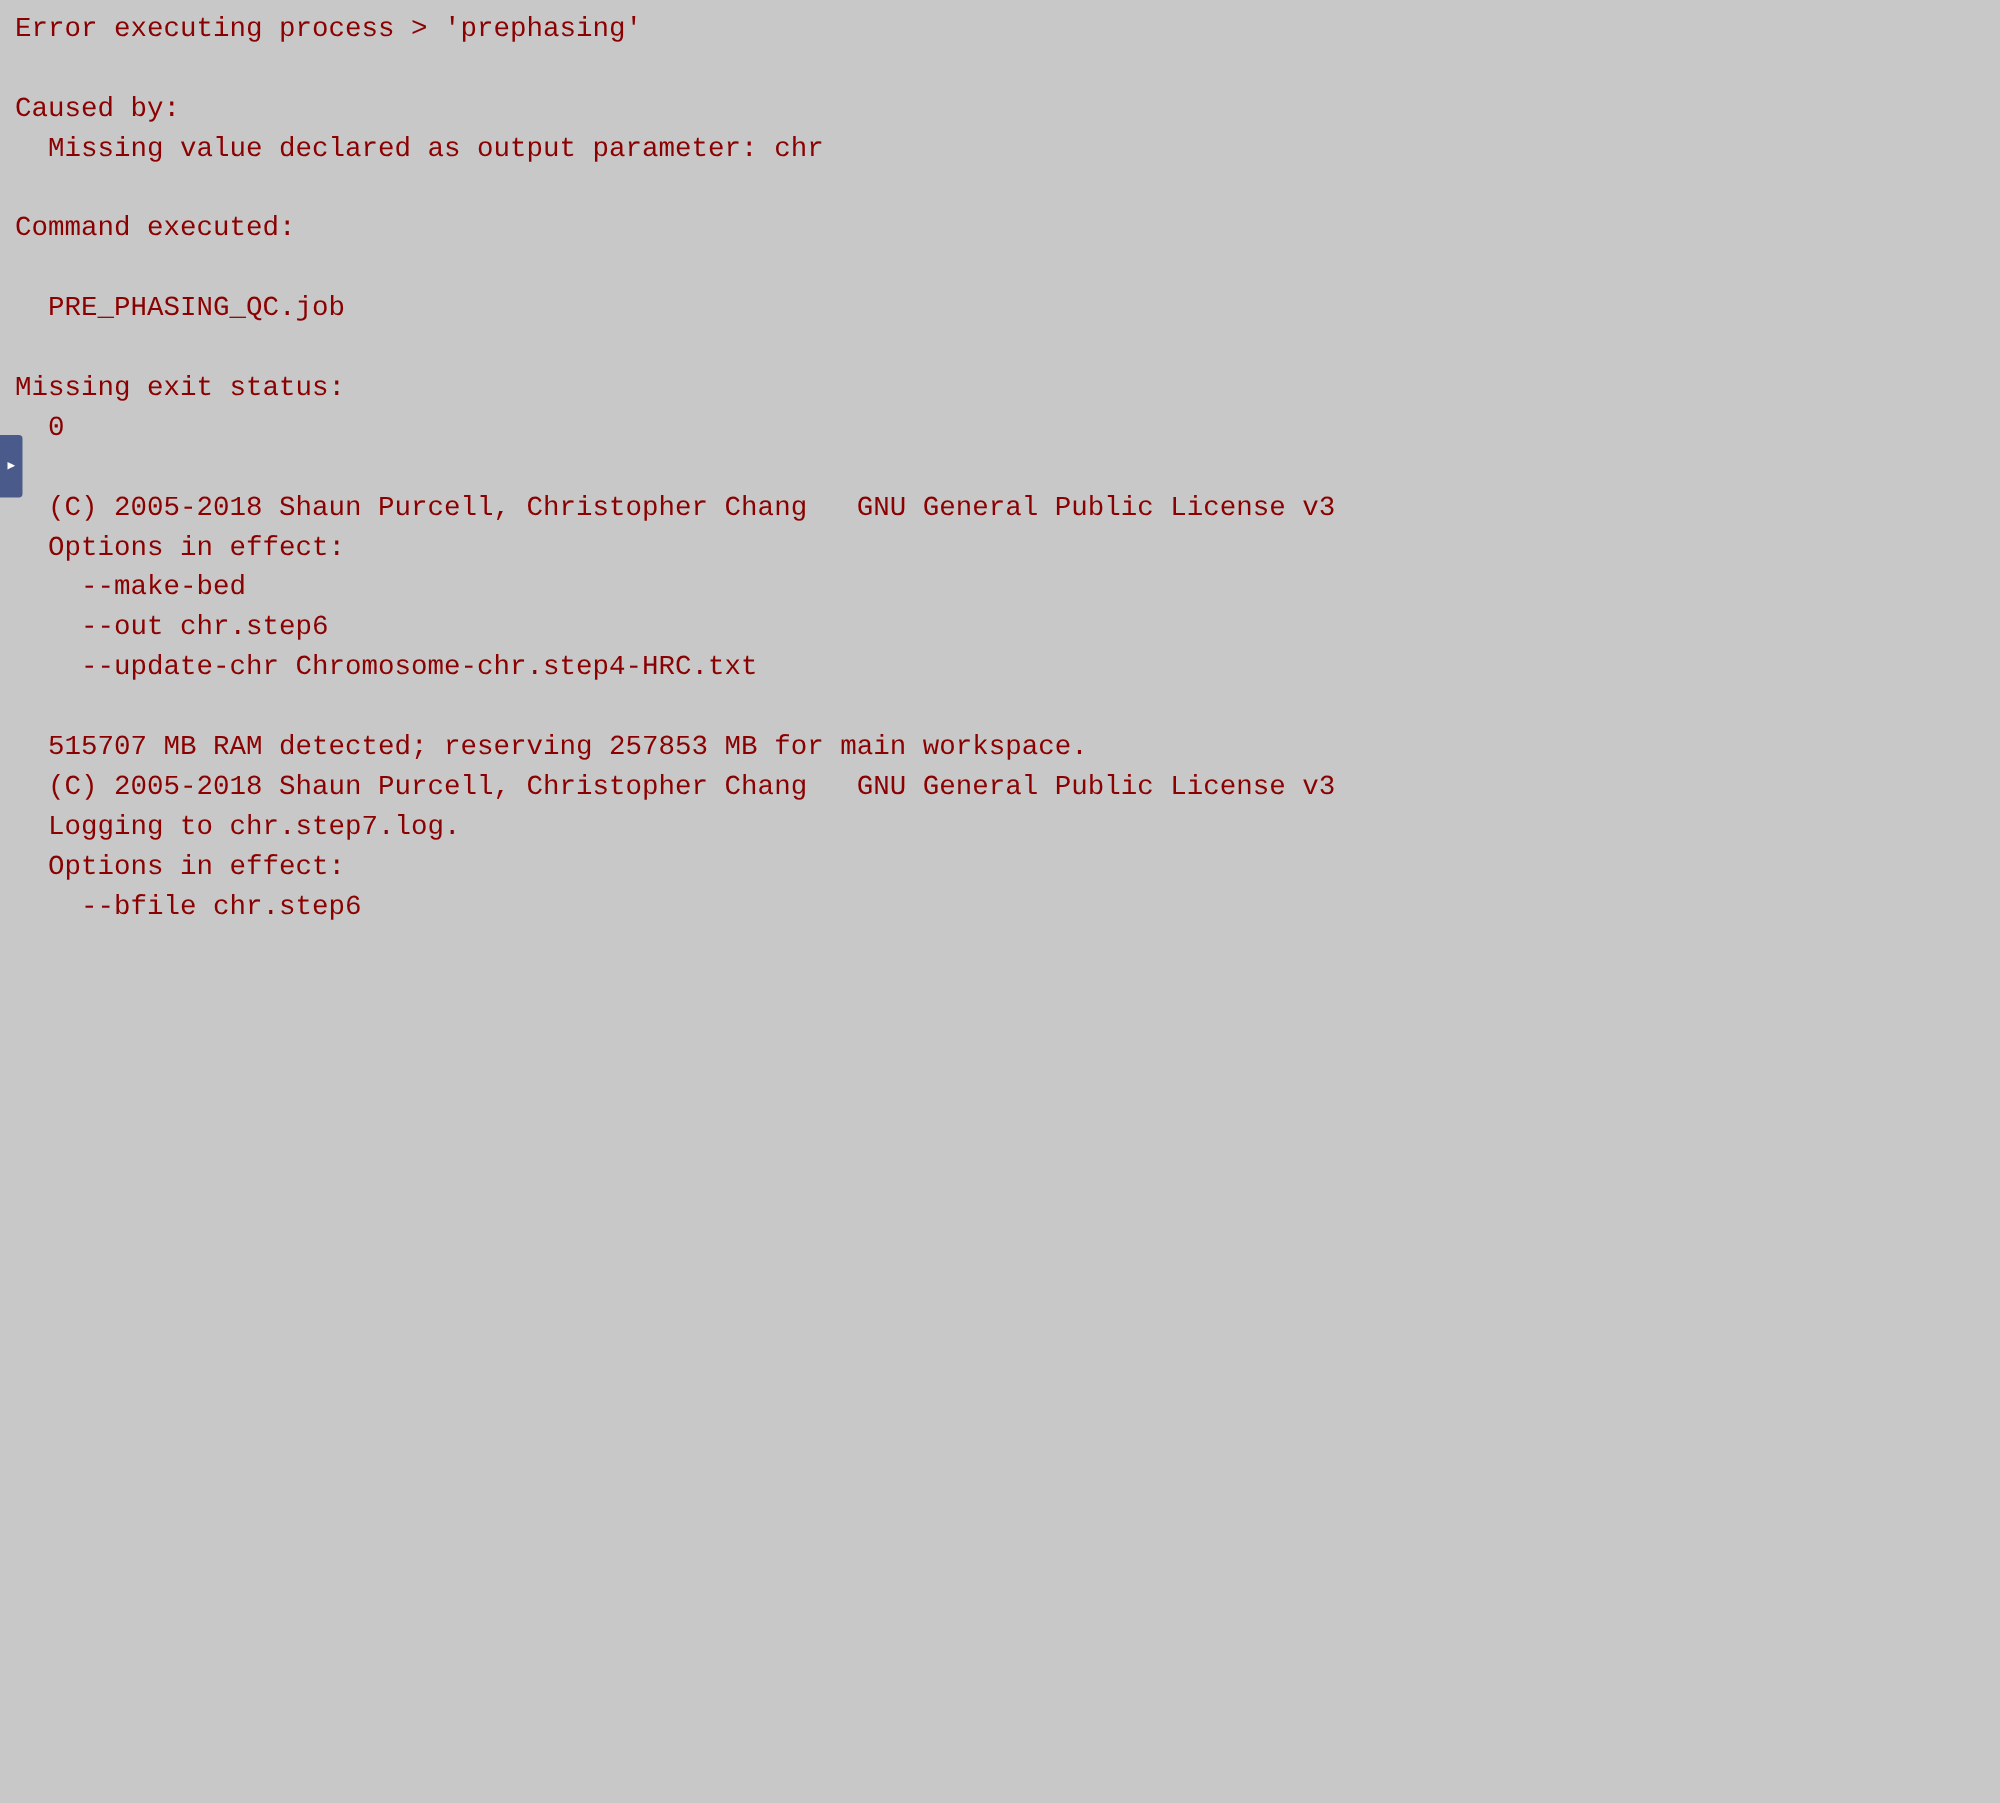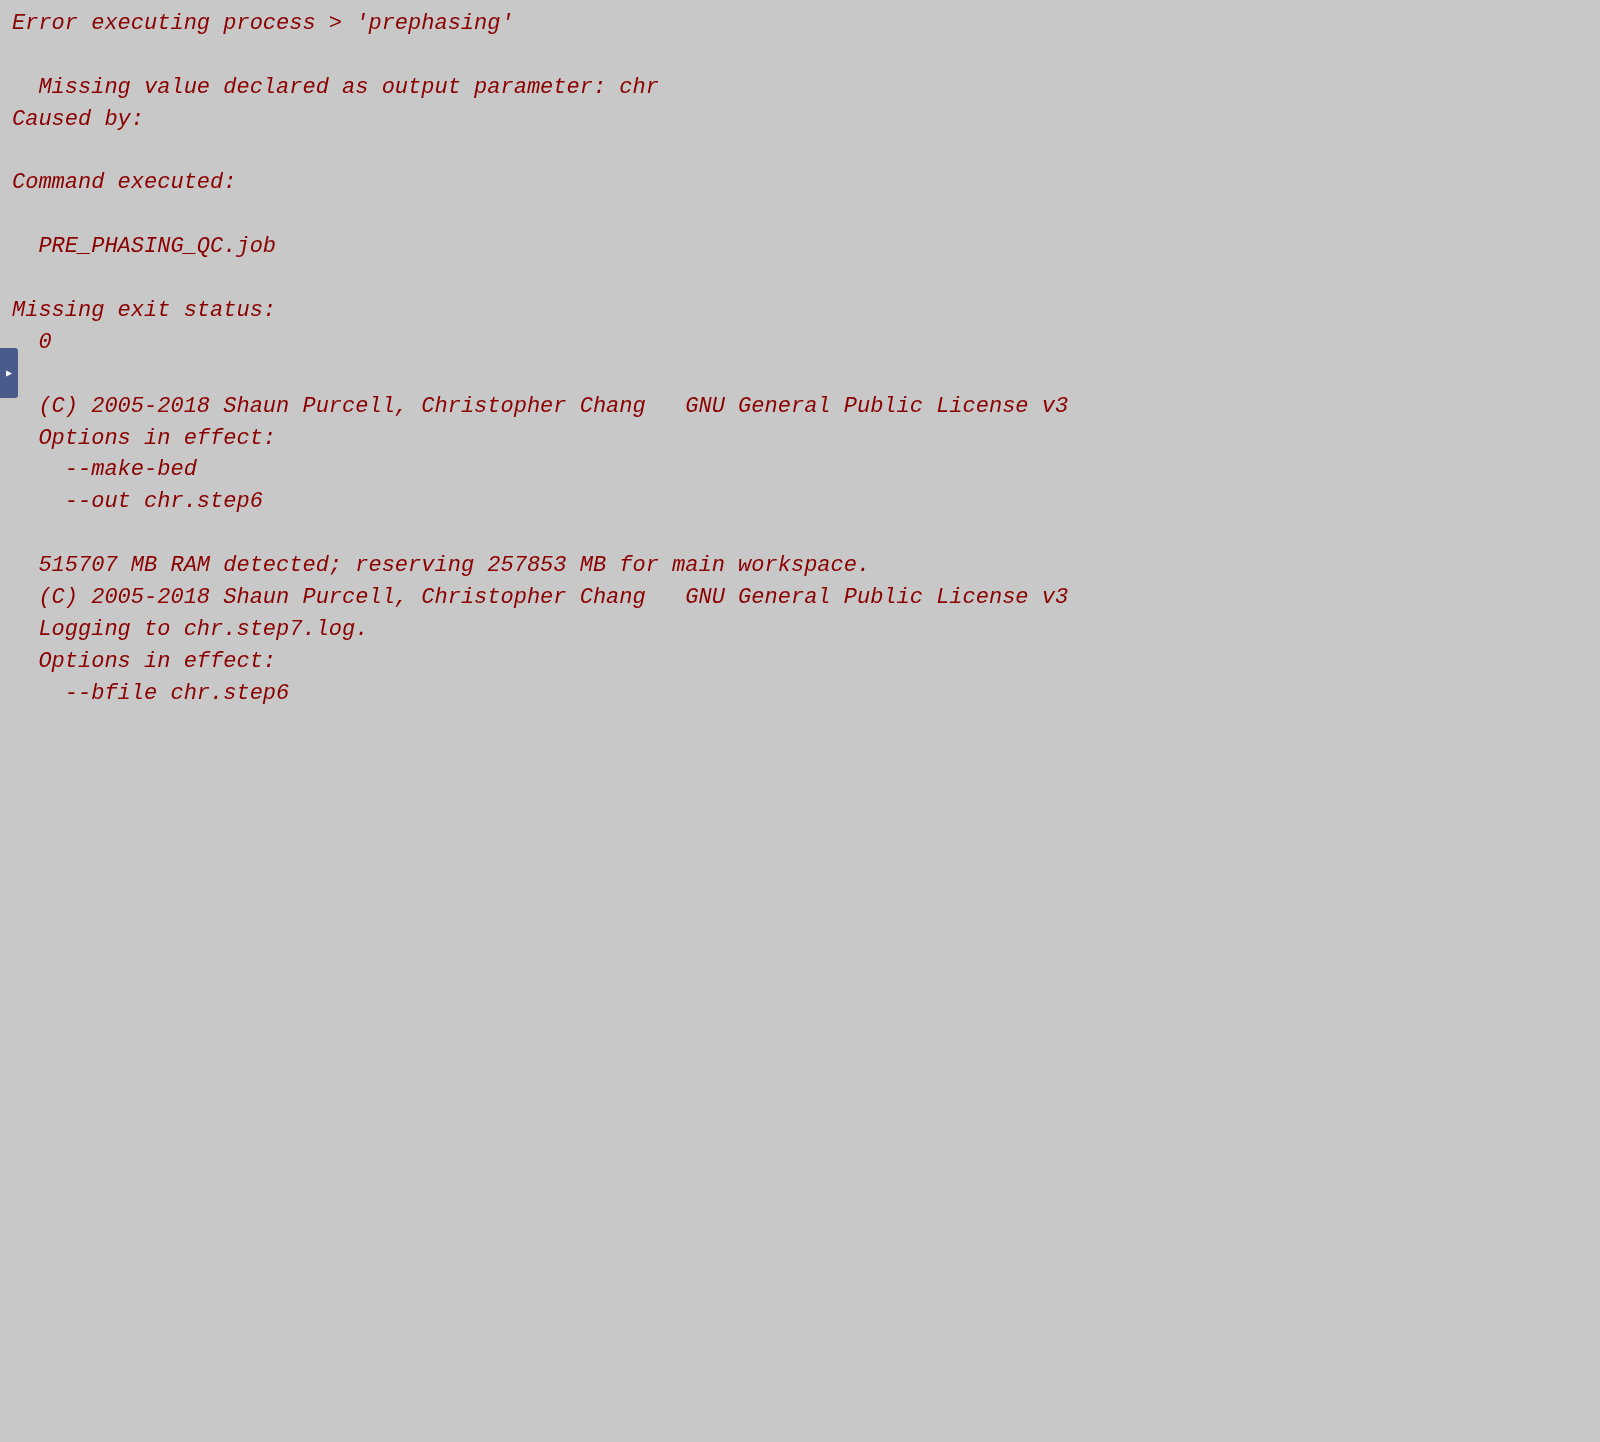--- a/index.html
+++ b/index.html
@@ -16,21 +16,20 @@
       width: 1600px;
       min-height: 1442px;
       overflow-x: hidden;
       position: relative;
     }
 
     .terminal-container {
       padding: 8px 12px;
       position: relative;
       width: 100%;
-      font-style: italic;
     }
 
     .line {
       white-space: pre-wrap;
       word-wrap: break-word;
       line-height: 1.45;
       color: #8b0000;
     }
 
     .blank {
@@ -60,34 +59,35 @@
   </style>
 </head>
 <body>
 
 <div class="terminal-container">
   <div class="sidebar-toggle"></div>
 
   <div id="terminal-output">
   <div class="line">Error executing process &gt; 'prephasing'</div>
       <div class="blank"></div>
+      <div class="line">Caused by:</div>
       <div class="line">  Missing value declared as output parameter: chr</div>
-      <div class="line">Caused by:</div>
       <div class="blank"></div>
       <div class="line">Command executed:</div>
       <div class="blank"></div>
       <div class="line">  PRE_PHASING_QC.job</div>
       <div class="blank"></div>
       <div class="line">Missing exit status:</div>
       <div class="line">  0</div>
       <div class="blank"></div>
       <div class="line">  (C) 2005-2018 Shaun Purcell, Christopher Chang   GNU General Public License v3</div>
       <div class="line">  Options in effect:</div>
       <div class="line">    --make-bed</div>
       <div class="line">    --out chr.step6</div>
+      <div class="line">    --update-chr Chromosome-chr.step4-HRC.txt</div>
       <div class="blank"></div>
       <div class="line">  515707 MB RAM detected; reserving 257853 MB for main workspace.</div>
       <div class="line">  (C) 2005-2018 Shaun Purcell, Christopher Chang   GNU General Public License v3</div>
       <div class="line">  Logging to chr.step7.log.</div>
       <div class="line">  Options in effect:</div>
       <div class="line">    --bfile chr.step6</div>
     </div>
 </div>
 
 </body></html>

